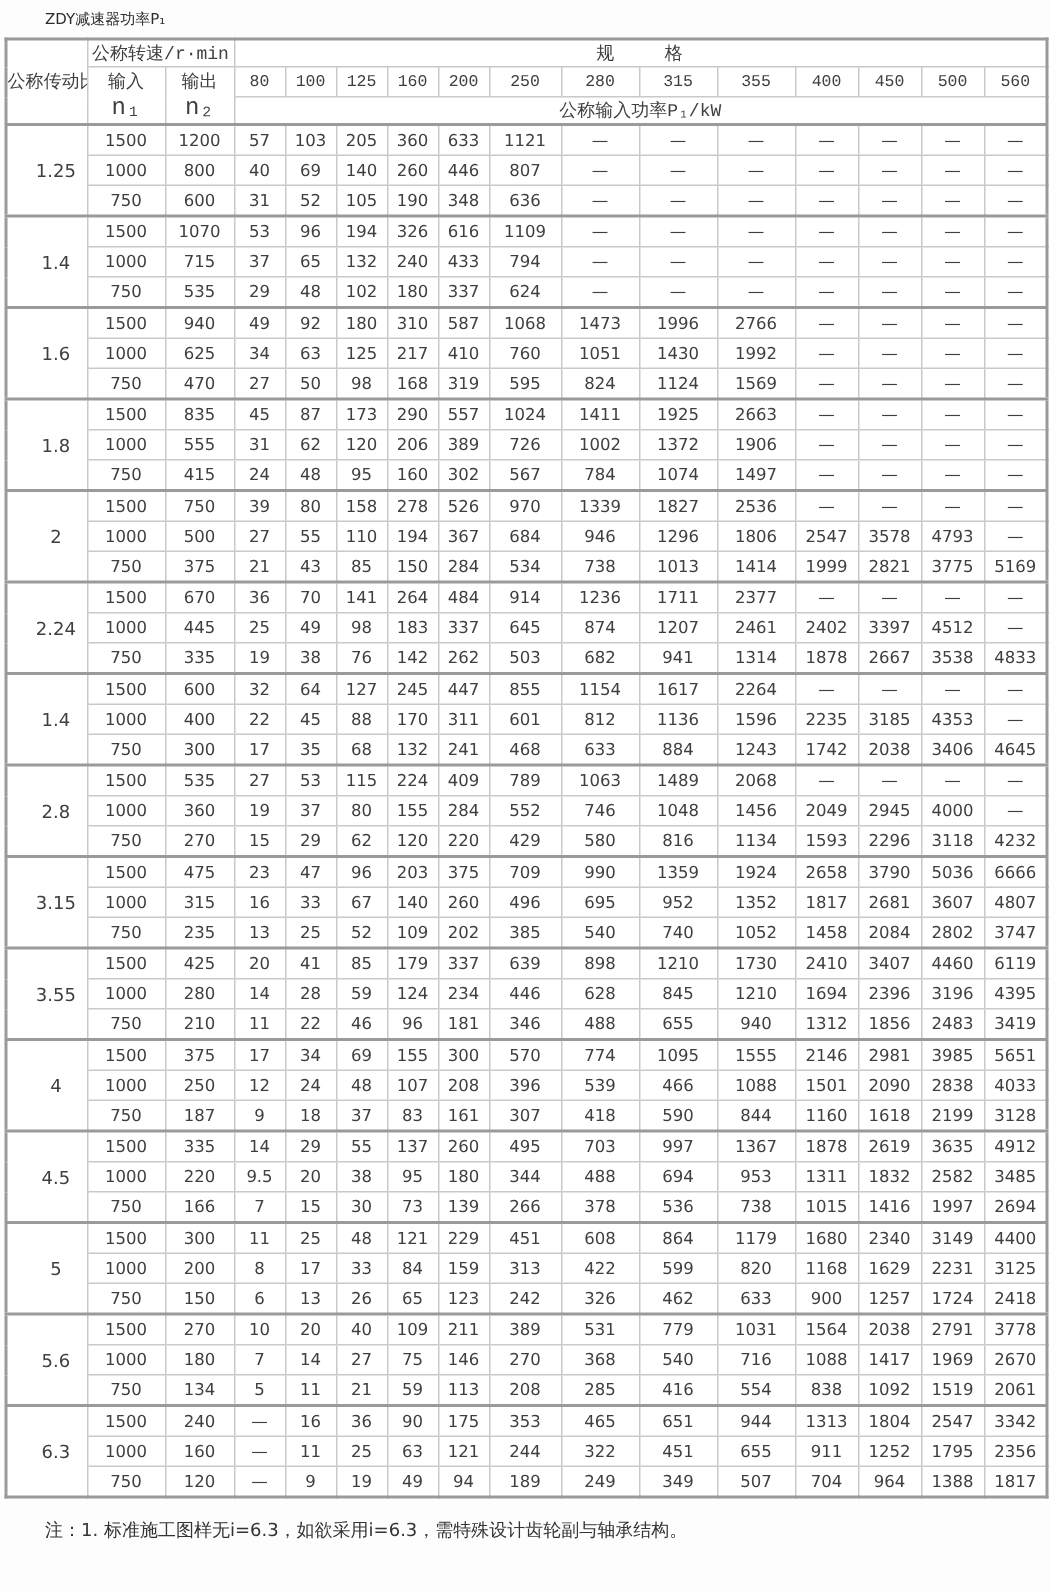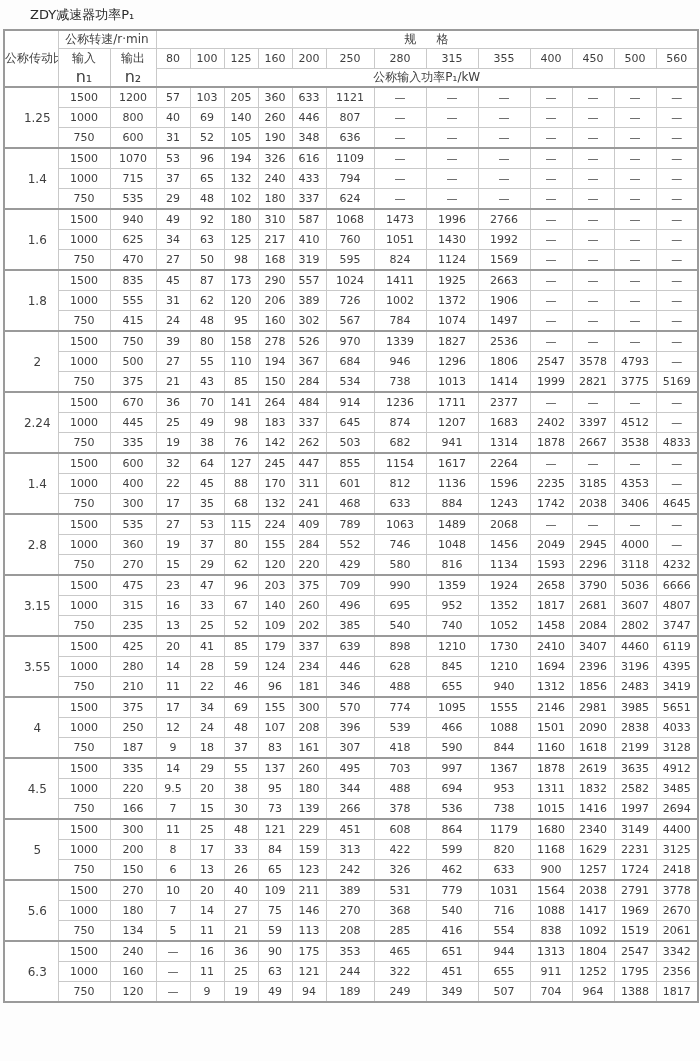--- a/index.html
+++ b/index.html
@@ -4,21 +4,21 @@
 <style>
   html,body{margin:0;padding:0;}
   body{
     width:700px;height:1061px;overflow:hidden;
     background:#fdfdfd;
     font-family:"DejaVu Sans","Liberation Sans",sans-serif;
     color:#3d3d3d;
   }
   .title{
     margin:6px 0 5px 30px;
-    font-size:13px;
+    font-size:10px;
     color:#2b2b2b;
   }
   table#power-table{
     border-collapse:collapse;
     table-layout:fixed;
     width:694px;
     margin-left:3px;
     background:#ffffff;
     border:2px solid #9a9a9a;
   }
@@ -27,21 +27,21 @@
     font-weight:normal;
     text-align:center;
     vertical-align:middle;
     padding:0;
     color:#3f3f3f;
     overflow:hidden;
     white-space:nowrap;
   }
   #power-table thead{border-bottom:2px solid #9a9a9a;}
   #power-table tbody{border-top:2px solid #9a9a9a;}
-  #power-table th{font-size:12px;}
+  #power-table th{font-size:12px;font-family:Liberation Mono, monospace;}
   #power-table th.spec-num{font-size:11px;height:19px;}
   #power-table th.spec-label{white-space:pre;letter-spacing:1px;}
   #power-table thead tr.r1 th{height:17px;}
   #power-table thead tr.r3 th{height:15px;}
   #power-table th .sub{font-size:16px;}
   #power-table td{font-size:11px;height:19px;}
   #power-table td.ratio{font-size:12px;padding-left:12px;}
   .notes{
     margin:12px 0 0 30px;
     font-size:12px;
@@ -400,21 +400,21 @@
         <td>1000</td>
         <td>445</td>
         <td>25</td>
         <td>49</td>
         <td>98</td>
         <td>183</td>
         <td>337</td>
         <td>645</td>
         <td>874</td>
         <td>1207</td>
-        <td>1683</td>
+        <td>2461</td>
         <td>2402</td>
         <td>3397</td>
         <td>4512</td>
         <td>—</td>
       </tr>
       <tr>
         <td>750</td>
         <td>335</td>
         <td>19</td>
         <td>38</td>
@@ -913,13 +913,16 @@
         <td>507</td>
         <td>704</td>
         <td>964</td>
         <td>1388</td>
         <td>1817</td>
       </tr>
     </tbody>
   </table>
 
 <div class="notes">
+  <div class="note-line">
+    <span>注：</span><span>1. 标准施工图样无i=6.3，如欲采用i=6.3，需特殊设计齿轮副与轴承结构。</span>
+  </div>
 </div>
 
 </body></html>

